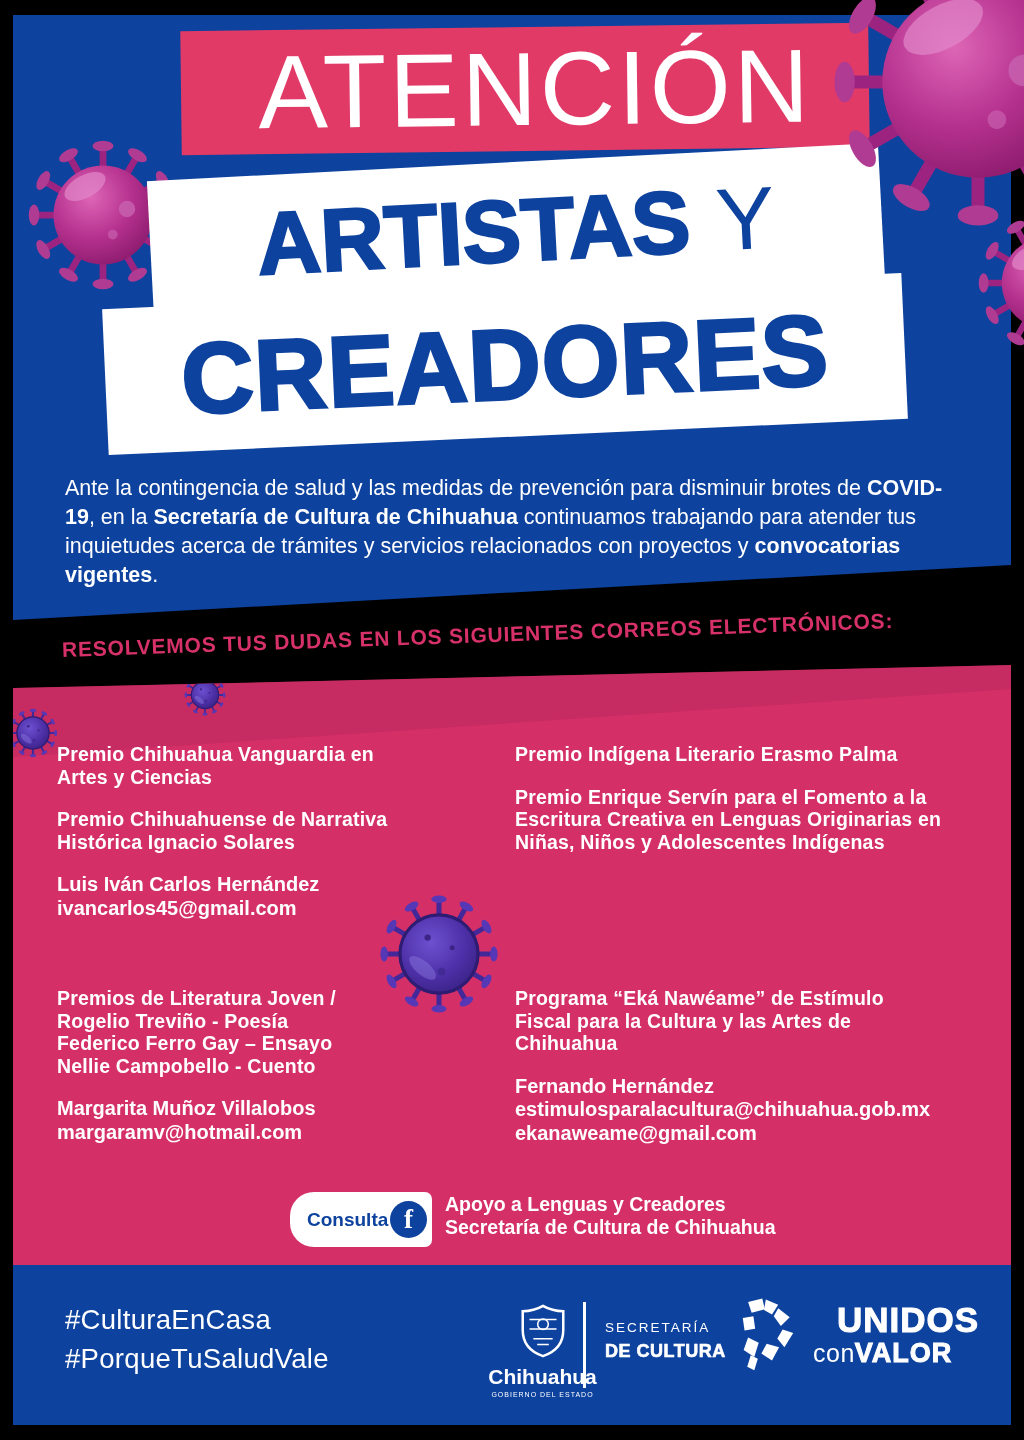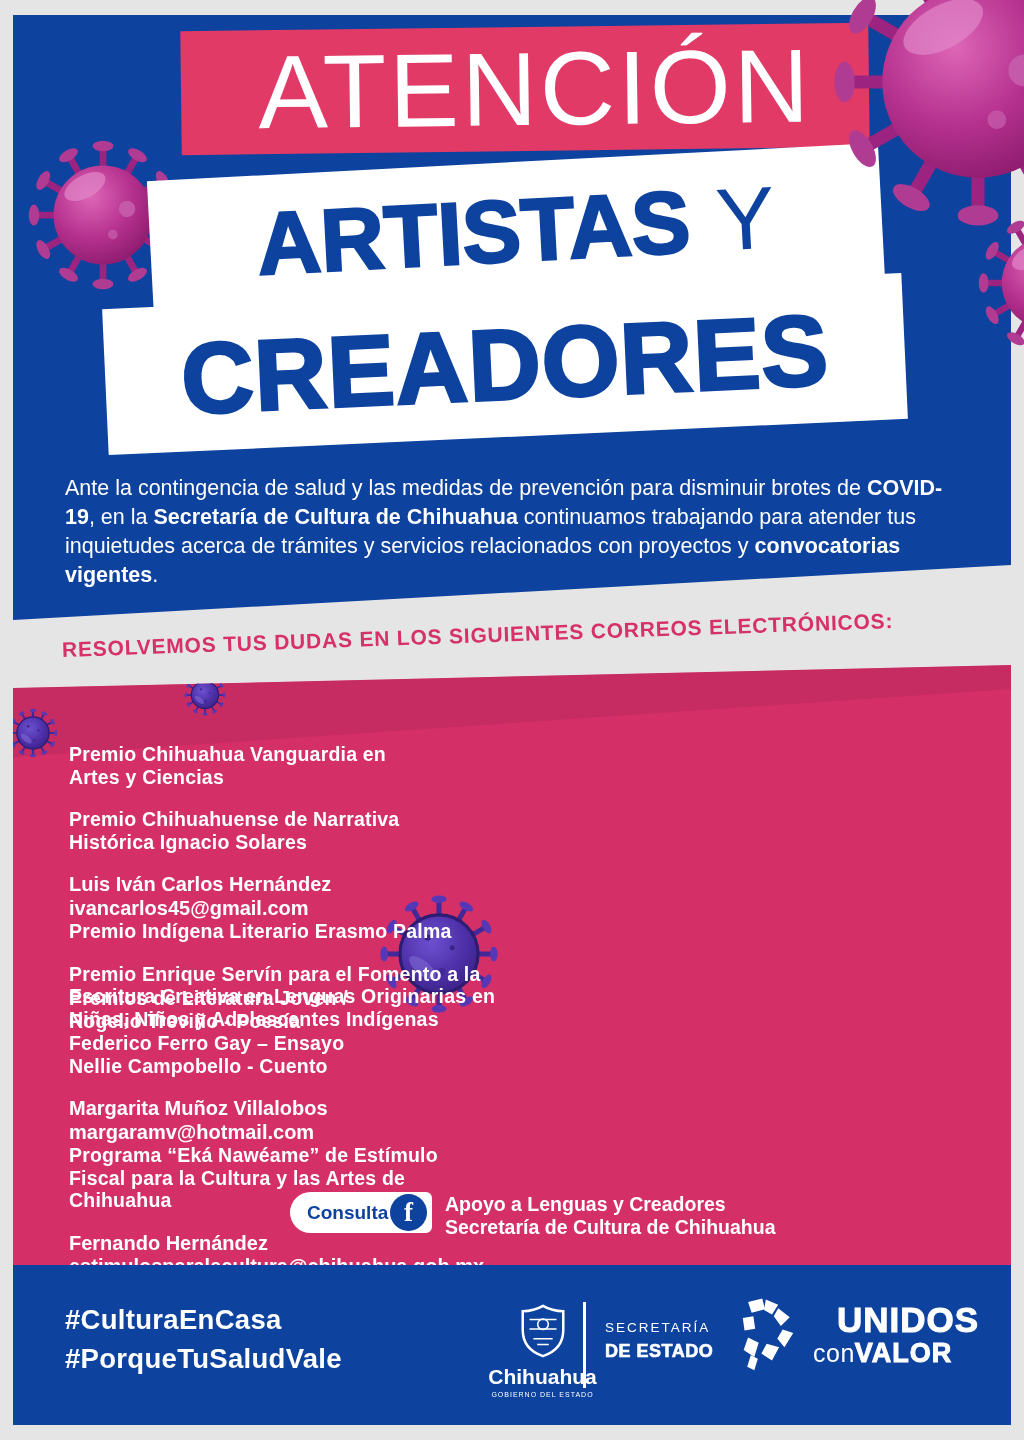--- a/index.html
+++ b/index.html
@@ -1,16 +1,16 @@
 <!DOCTYPE html>
 <html><head>
 <meta charset="utf-8">
 <style>
   html,body{margin:0;padding:0;}
-  .page{position:relative;width:1024px;height:1440px;overflow:hidden;background:#e5e5e5;
+  .page{position:relative;width:1024px;height:1440px;overflow:hidden;background:#000000;
         font-family:"Liberation Sans",sans-serif;}
 
   
   .hero{position:absolute;left:13px;top:15px;width:998px;height:605px;background:#0d429e;
         clip-path:polygon(0 0,998px 0,998px 550px,0 605px);}
   .banner-pink{position:absolute;left:168px;top:12px;width:668px;height:124px;background:#e23a67;
         transform:rotate(-0.7deg);display:flex;align-items:center;justify-content:center;
         padding-left:20px;z-index:2;}
   .banner-pink .t1{color:#fff;font-size:104px;font-weight:400;letter-spacing:3px;line-height:1;}
   .banner-white{position:absolute;background:#fff;display:flex;align-items:center;justify-content:center;z-index:3;}
@@ -26,43 +26,43 @@
   
   .ribbon{position:absolute;left:62px;top:630px;width:914px;line-height:40px;color:#d63168;
           font-size:21px;font-weight:700;letter-spacing:0.8px;transform:rotate(-2deg);
           transform-origin:left center;z-index:4;}
 
   
   .pink{position:absolute;left:13px;top:665px;width:998px;height:600px;background:#d52f68;
         clip-path:polygon(0 23px,100% 0,100% 100%,0 100%);}
   .pink-shade{position:absolute;inset:0;background:#b82759;opacity:.5;
         clip-path:polygon(0 23px,100% 0,100% 24px,0 92px);}
-  .contact-row{position:absolute;left:56px;display:flex;flex-direction:column;}
+  .contact-row{position:absolute;left:44px;display:flex;}
   .row1{top:78px;}
   .row2{top:322px;}
   .ccol{width:458px;}
   .program{color:#fff;font-size:19.5px;line-height:22.5px;font-weight:700;margin:0 0 20px;
            white-space:pre-line;letter-spacing:0.2px;}
   .contact{color:#fff;font-size:20px;line-height:23.5px;font-weight:700;margin:0;white-space:pre-line;}
 
   
   .consulta{position:absolute;left:277px;top:527px;display:flex;gap:13px;align-items:flex-start;}
-  .consulta-btn{width:142px;height:41px;background:#fff;border-radius:24px 7px 7px 24px;
+  .consulta-btn{width:142px;height:55px;background:#fff;border-radius:24px 7px 7px 24px;
         display:flex;align-items:center;justify-content:space-between;padding:0 5px 0 17px;
         box-sizing:border-box;cursor:pointer;}
   .consulta-btn .lbl{color:#0d429e;font-size:19px;font-weight:700;}
   .fb{width:37px;height:37px;border-radius:50%;background:#0d429e;display:flex;align-items:center;
       justify-content:center;color:#fff;font-size:27px;font-weight:700;line-height:1;
       font-family:"Liberation Serif",serif;}
   .consulta-caption{color:#fff;font-size:19.5px;line-height:23px;font-weight:700;white-space:pre-line;
       padding-top:1px;}
 
   
   .footer{position:absolute;left:13px;top:1265px;width:998px;height:160px;background:#0d429e;}
-  .hashtags{position:absolute;left:52px;top:36px;color:#fff;font-size:27.5px;font-weight:700;
+  .hashtags{position:absolute;left:52px;top:36px;color:#fff;font-size:27.5px;font-weight:400;
       line-height:38.5px;white-space:pre-line;letter-spacing:0.3px;}
   .chih{position:absolute;left:467px;top:38px;width:125px;text-align:center;color:#fff;}
   .chih .nm{font-size:21px;font-weight:700;margin-top:3px;line-height:1;}
   .chih .sub{font-size:7px;letter-spacing:1px;margin-top:4px;line-height:1;}
   .fdiv{position:absolute;left:570px;top:37px;width:2.5px;height:86px;background:#fff;}
   .sec{position:absolute;left:592px;top:56px;color:#fff;}
   .sec .l1{font-size:13.5px;letter-spacing:2px;line-height:1;}
   .sec .l2{font-size:18px;font-weight:700;letter-spacing:0.5px;line-height:1;margin-top:7px;
       -webkit-text-stroke:0.6px #fff;}
   .unidos{position:absolute;left:728px;top:30px;display:flex;align-items:center;color:#fff;}
@@ -309,21 +309,21 @@
         <path d="M18 43 h12" stroke="#ffffff" stroke-width="1.6"></path>
       </svg>
       <div class="nm">Chihuahua</div>
       <div class="sub">GOBIERNO DEL ESTADO</div>
     </div>
 
     <div class="fdiv"></div>
 
     <div class="sec">
       <div class="l1">SECRETARÍA</div>
-      <div class="l2">DE ESTADO</div>
+      <div class="l2">DE CULTURA</div>
     </div>
 
     <div class="unidos">
       <svg width="62" height="78" viewBox="0 0 70 84" fill="#ffffff">
         <polygon points="8,6 24,2 27,14 12,18"></polygon>
         <polygon points="28,3 42,9 35,20 26,15"></polygon>
         <polygon points="42,13 55,23 45,33 37,22"></polygon>
         <polygon points="47,37 59,41 49,57 41,47"></polygon>
         <polygon points="29,53 43,57 35,72 23,64"></polygon>
         <polygon points="8,46 20,52 15,68 3,60"></polygon>

